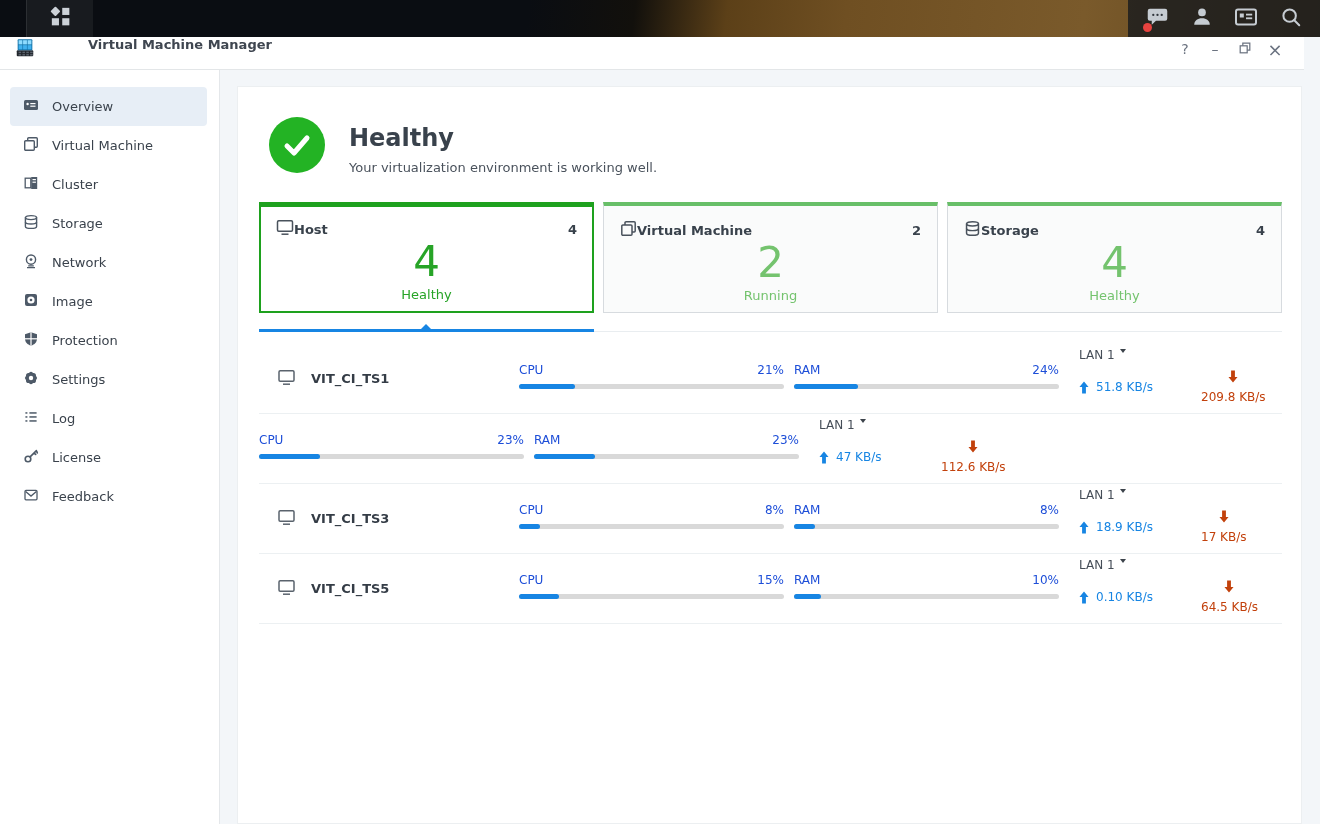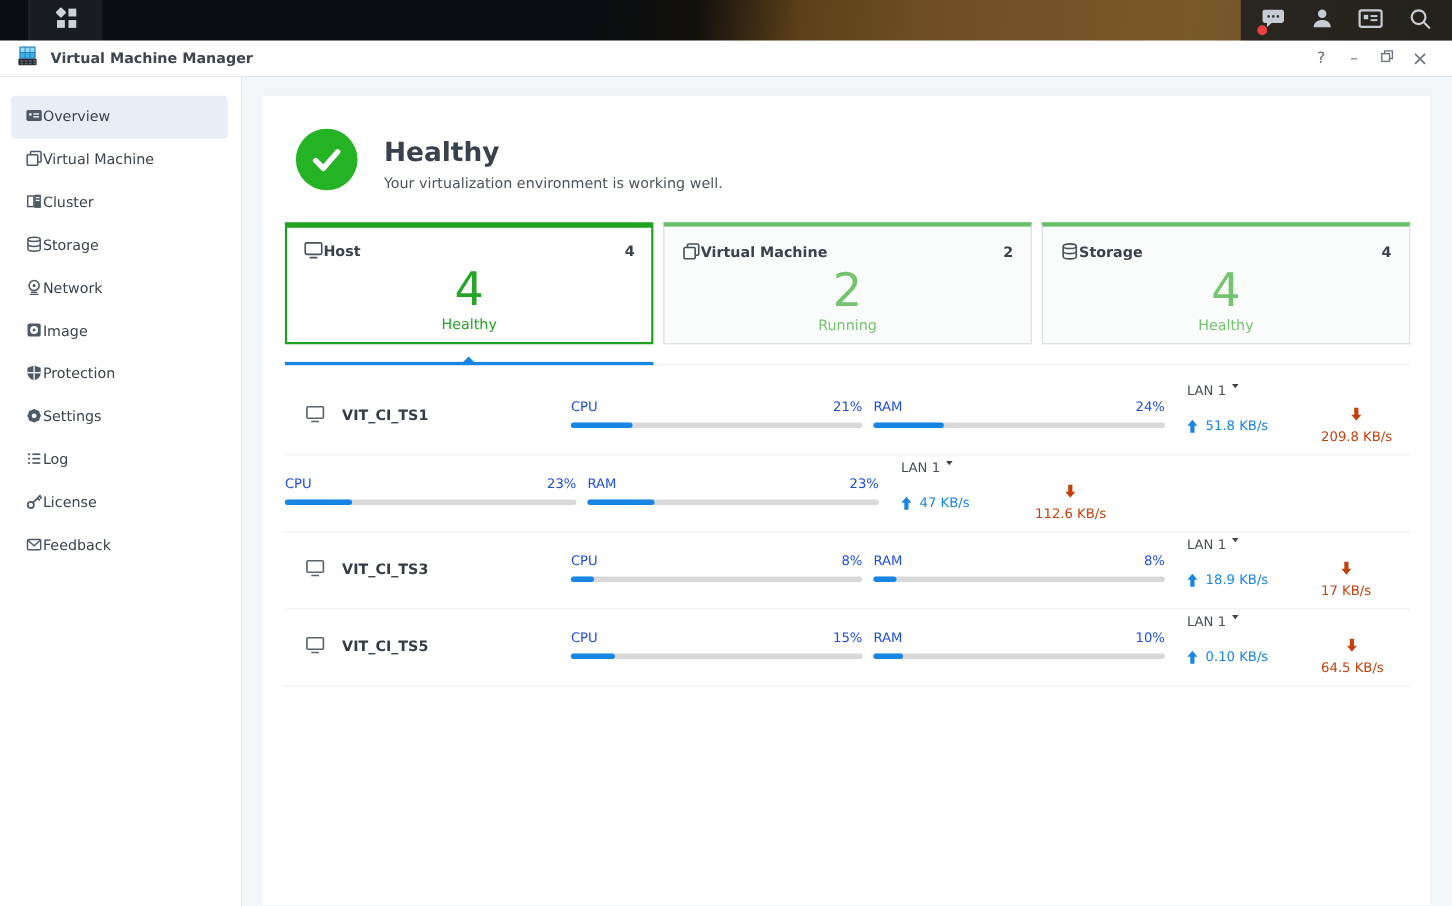--- a/index.html
+++ b/index.html
@@ -13,32 +13,32 @@
   .tb-sep { position:absolute; left:26px; top:0; width:1px; height:37px; background:rgba(255,255,255,.14); }
   .tb-btn { position:absolute; top:0; height:37px; display:flex; align-items:center; justify-content:center; cursor:pointer; }
   .tb-btn.menu { left:27px; width:66px; background:rgba(255,255,255,.06); }
   .tb-btn.app  { left:103px; width:45px; background:rgba(255,255,255,.22); }
   .tb-tray { position:absolute; right:0; top:0; height:37px; width:192px;
     background:rgba(20,24,30,.78); display:flex; align-items:center; justify-content:space-evenly; }
   .tray-btn { position:relative; width:30px; height:30px; display:flex; align-items:center; justify-content:center; cursor:pointer; }
   .badge { position:absolute; left:1px; bottom:2px; width:9px; height:9px; border-radius:50%; background:#e8433f; }
 
   
-  .titlebar { position:absolute; top:37px; left:0; right:0; height:33px; background:#fff;
-    border-bottom:1px solid #e3e6e8; display:flex; align-items:center; padding:0 14px; }
+  .titlebar { position:absolute; top:37px; left:0; right:16px; height:33px; background:#fff;
+    border-bottom:1px solid #e3e6e8; display:flex; align-items:flex-start; padding:0 14px;gap:42px; }
   .win-title { margin-left:10px; font-size:13px; font-weight:bold; color:#3f4650; }
   .win-controls { margin-left:auto; display:flex; align-items:center; }
   .win-ctl { width:30px; height:24px; display:flex; align-items:center; justify-content:center;
     color:#6b7380; font-size:14px; cursor:pointer; }
   .win-ctl.close { font-size:18px; }
 
   
   .app { position:absolute; top:70px; left:0; right:0; bottom:0; display:flex; }
   .sidebar { width:220px; background:#fff; border-right:1px solid #e4e7ea; padding-top:17px; flex:none; }
-  .side-item { height:39px; margin:0 12px 0 10px; display:flex; align-items:center; 
+  .side-item { height:39px; margin:0 12px 0 10px; display:flex; align-items:center; gap:13px;
     padding-left:13px; border-radius:4px; font-size:13px; color:#3a424c; cursor:pointer; white-space:nowrap; }
   .side-item.selected { background:#e7eef6; }
   .side-item svg { flex:none; }
 
   .main { flex:1; background:#f3f6f9; padding:16px 18px 0 17px; }
   .panel { background:#fff; border:1px solid #eceff1; height:100%; padding:30px 19px 0 21px; }
 
   
   .status-block { display:flex; align-items:flex-start; gap:24px; margin-left:10px; }
   .check-circle { width:56px; height:56px; border-radius:50%; background:#23b324; flex:none;

